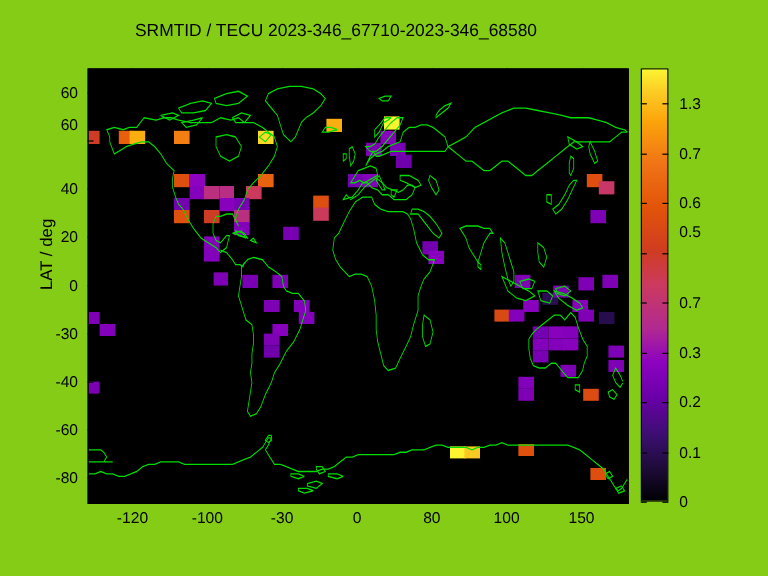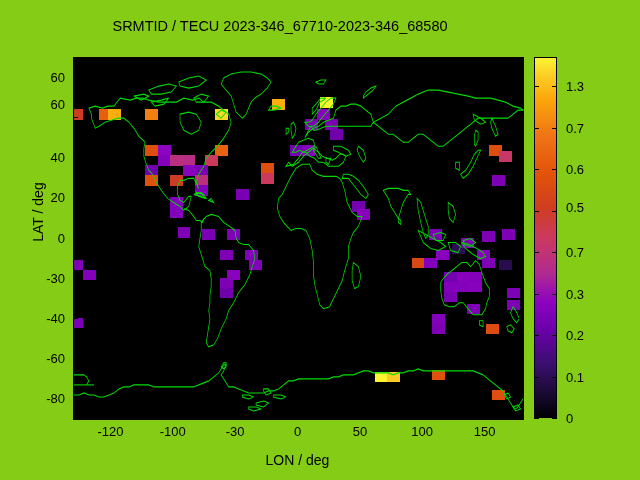--- a/index.html
+++ b/index.html
@@ -413,35 +413,34 @@
       <div class="tick-y" style="left: 73px; top: 117.2px;"></div>
       <div class="tick-y" style="left: 517px; top: 117.2px;"></div>
       <div class="tick-y" style="left: 73px; top: 77.1px;"></div>
       <div class="tick-y" style="left: 517px; top: 77.1px;"></div>
     </div>
   <div id="labels-layer">
       <div class="xtl" style="left: 110.4px;">-120</div>
       <div class="xtl" style="left: 172.8px;">-100</div>
       <div class="xtl" style="left: 235.1px;">-30</div>
       <div class="xtl" style="left: 297.5px;">0</div>
-      <div class="xtl" style="left: 359.9px;">50</div>
+      <div class="xtl" style="left: 359.9px;">80</div>
       <div class="xtl" style="left: 422.2px;">100</div>
       <div class="xtl" style="left: 484.6px;">150</div>
       <div class="ytl" style="left: 21px; width: 44px; top: 397.9px;">-80</div>
       <div class="ytl" style="left: 21px; width: 44px; top: 357.8px;">-60</div>
       <div class="ytl" style="left: 21px; width: 44px; top: 317.7px;">-40</div>
       <div class="ytl" style="left: 21px; width: 44px; top: 277.6px;">-30</div>
       <div class="ytl" style="left: 21px; width: 44px; top: 237.5px;">0</div>
       <div class="ytl" style="left: 21px; width: 44px; top: 197.4px;">20</div>
       <div class="ytl" style="left: 21px; width: 44px; top: 157.3px;">40</div>
       <div class="ytl" style="left: 21px; width: 44px; top: 104px;">60</div>
       <div class="ytl" style="left: 21px; width: 44px; top: 77.1px;">60</div>
     </div>
 
-  <div id="xlabel">LON / deg</div>
   <div id="ylabel">LAT / deg</div>
 
   <div id="cbar-box">
     <div id="cbar-grad" style="background: linear-gradient(rgb(252, 244, 49) 0%, rgb(252, 205, 37) 5%, rgb(251, 164, 10) 12%, rgb(240, 115, 22) 22%, rgb(226, 84, 9) 32%, rgb(207, 60, 33) 42%, rgb(203, 58, 95) 50%, rgb(177, 42, 144) 60%, rgb(140, 2, 192) 68%, rgb(106, 0, 168) 76%, rgb(59, 15, 112) 85%, rgb(27, 11, 53) 93%, rgb(0, 0, 4) 100%);"></div>
   </div>
   <div id="cbar-ticks">
       <div class="cb-tick-in" style="left: 534px; top: 418px; position: absolute;"></div>
       <div class="cb-tick-in" style="left: 552px; top: 418px; position: absolute;"></div>
       <div class="cb-tick-in" style="left: 534px; top: 376.5px; position: absolute;"></div>
       <div class="cb-tick-in" style="left: 552px; top: 376.5px; position: absolute;"></div>
@@ -459,19 +458,19 @@
       <div class="cb-tick-in" style="left: 552px; top: 127.5px; position: absolute;"></div>
       <div class="cb-tick-in" style="left: 534px; top: 86px; position: absolute;"></div>
       <div class="cb-tick-in" style="left: 552px; top: 86px; position: absolute;"></div>
     </div>
   <div id="cbar-labels">
       <div class="cbl" style="top: 418px;">0</div>
       <div class="cbl" style="top: 376.5px;">0.1</div>
       <div class="cbl" style="top: 335px;">0.2</div>
       <div class="cbl" style="top: 293.5px;">0.3</div>
       <div class="cbl" style="top: 252px;">0.7</div>
-      <div class="cbl" style="top: 207px;">0.5</div>
+      <div class="cbl" style="top: 193px;">0.5</div>
       <div class="cbl" style="top: 169px;">0.6</div>
       <div class="cbl" style="top: 127.5px;">0.7</div>
       <div class="cbl" style="top: 86px;">1.3</div>
     </div>
 
 </div>
 
 </body></html>

